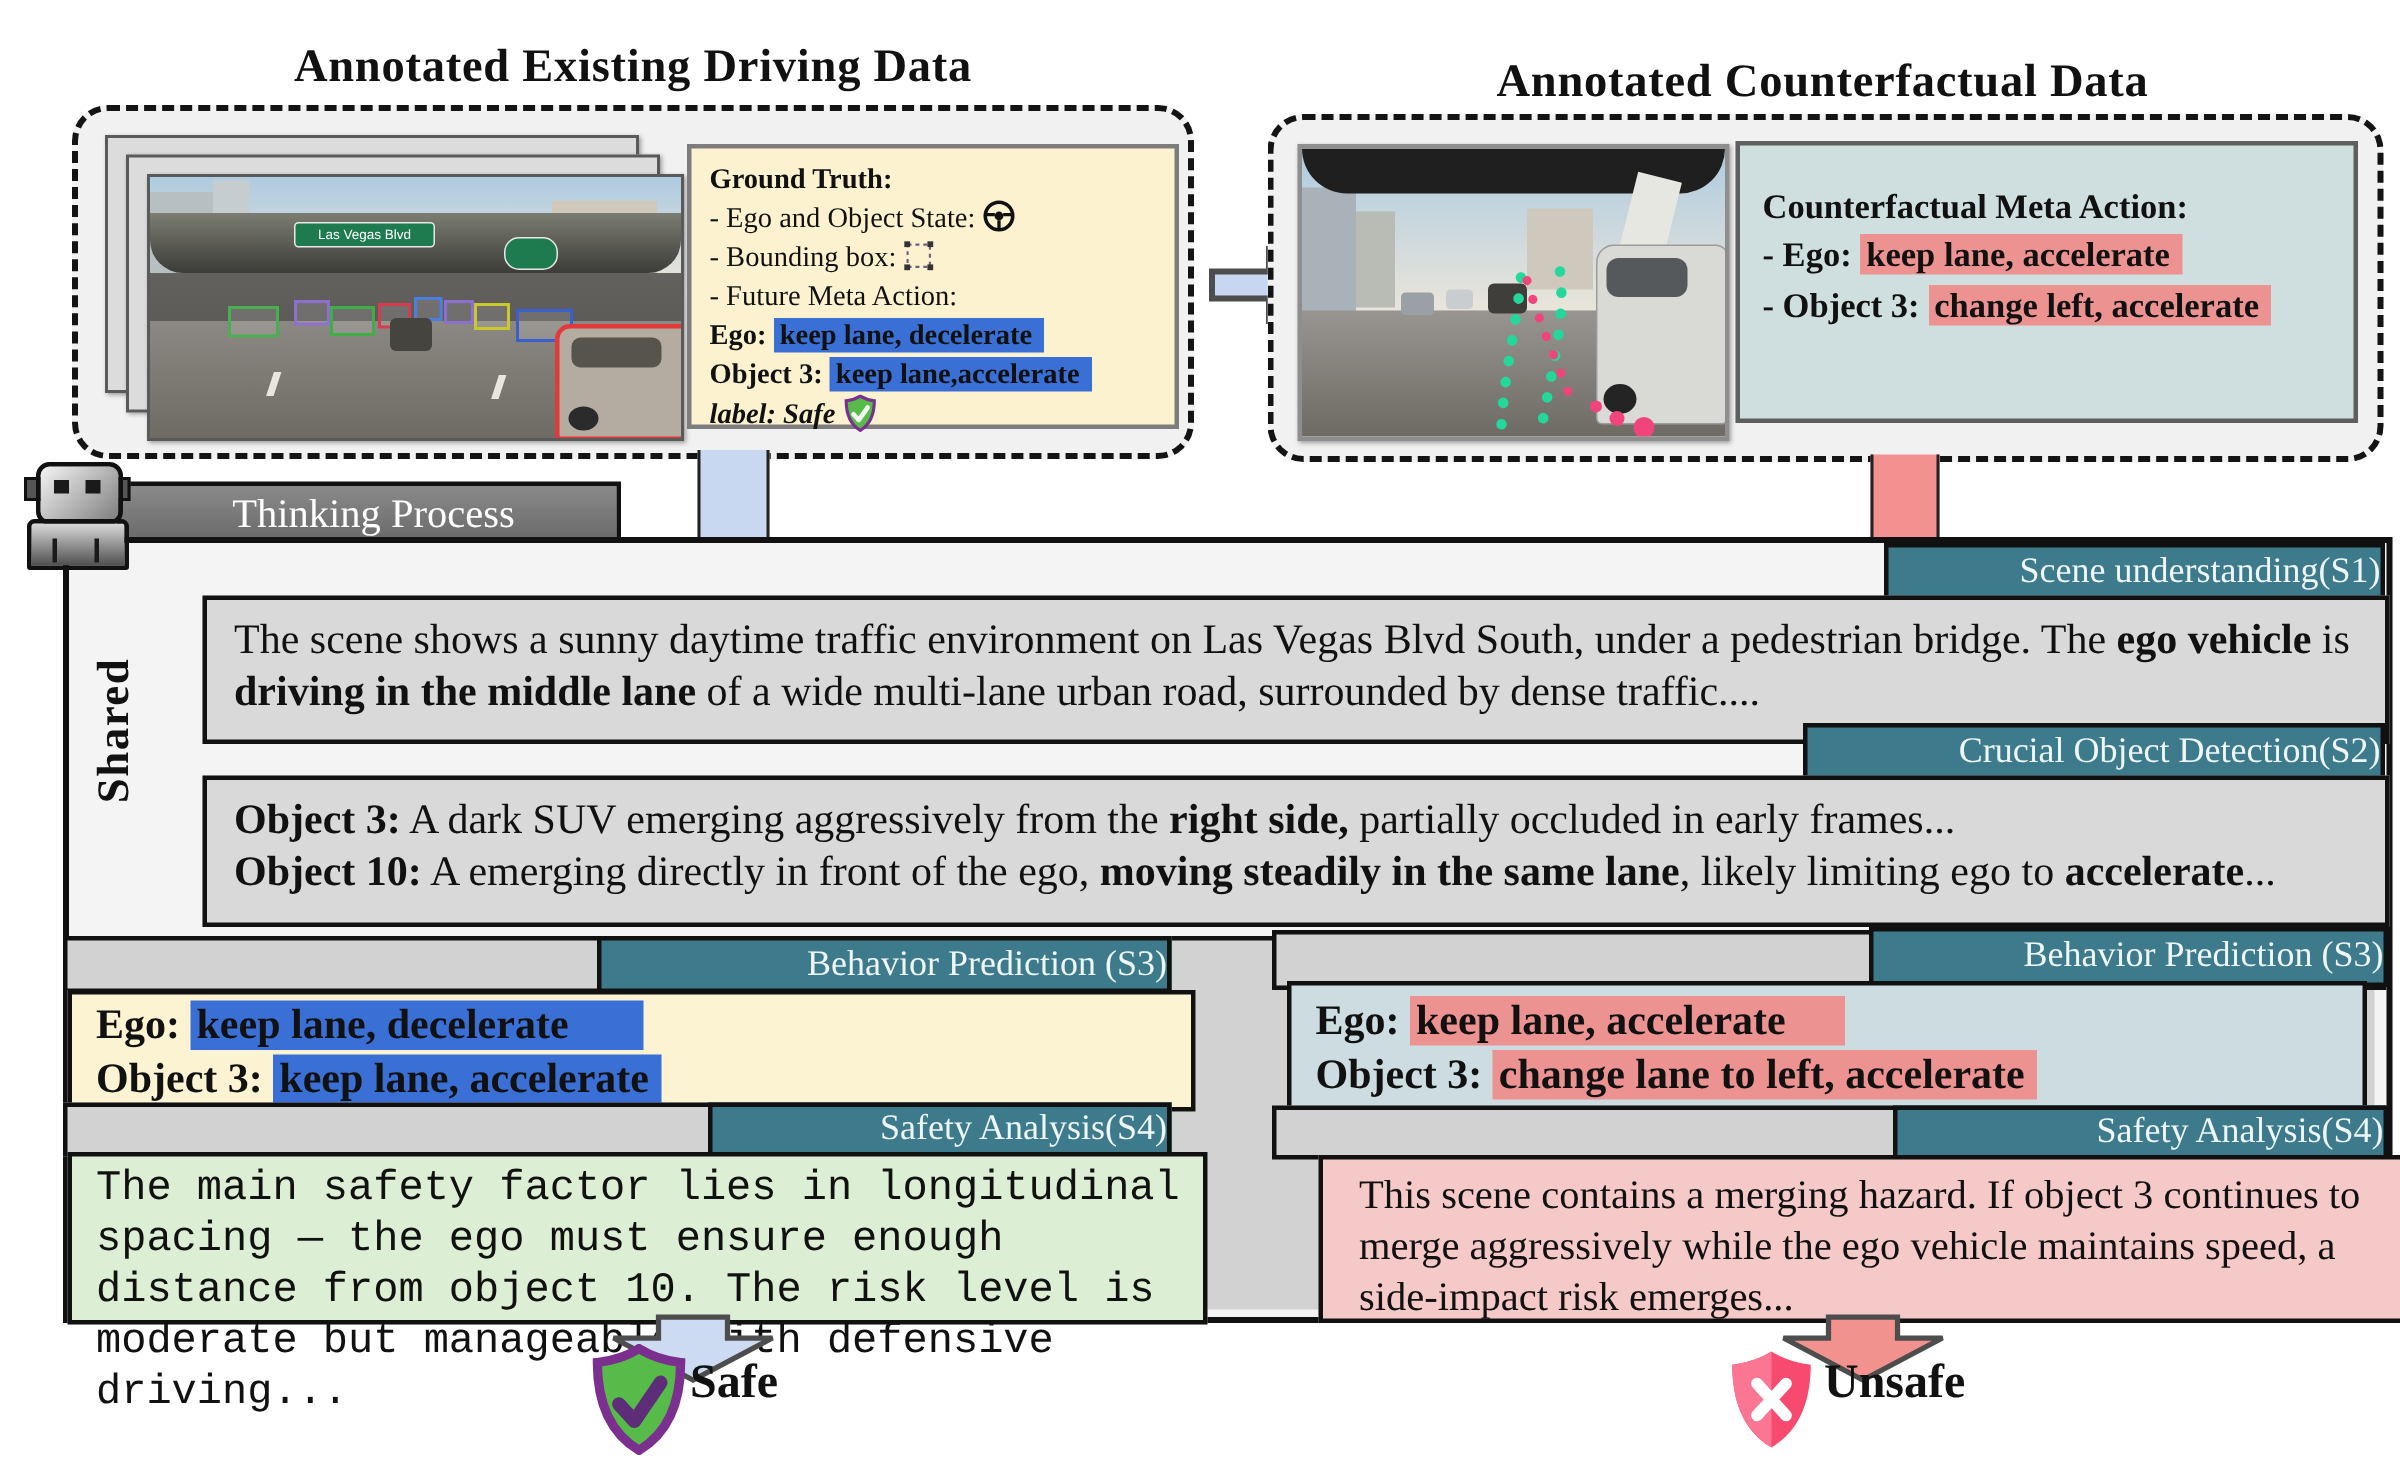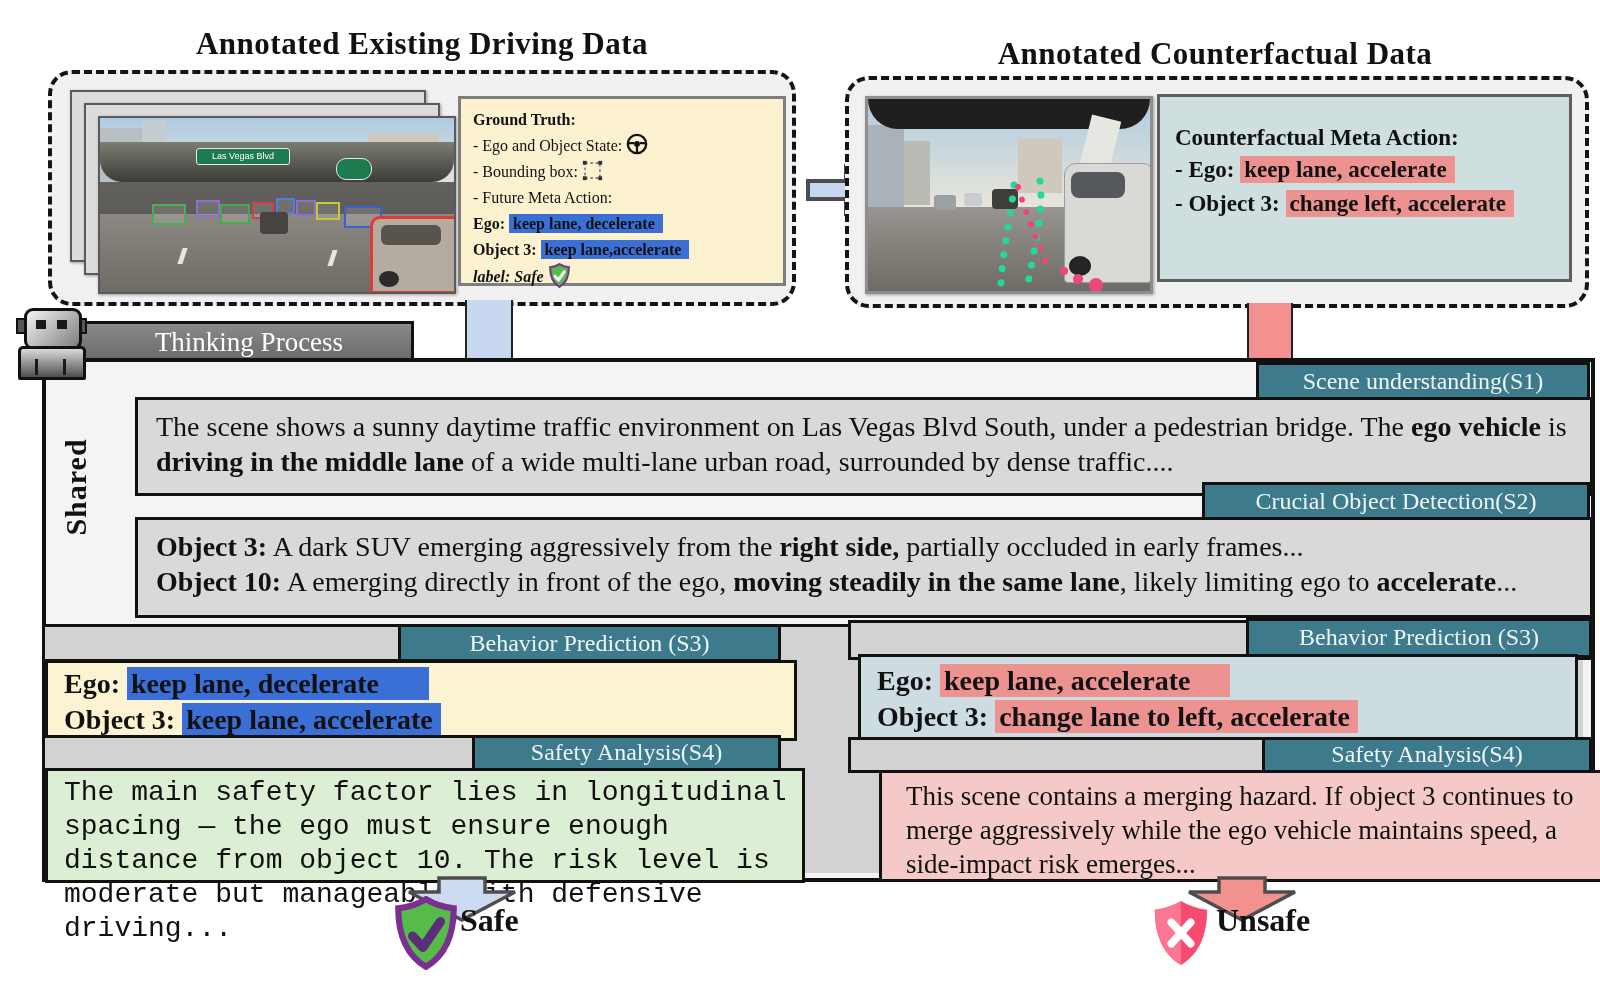--- a/index.html
+++ b/index.html
@@ -19,32 +19,32 @@
   .bridge{position:absolute;left:0;top:24px;right:0;height:40px;background:linear-gradient(#7c7d72,#3c3c38);border-radius:0 0 22px 22px;}
   .gsign{position:absolute;background:#1e7a4f;border:1px solid #e8e8e8;border-radius:3px;color:#fff;
          font-size:9px;line-height:15px;text-align:center;font-family:"Liberation Sans",sans-serif;}
   .bldg{position:absolute;background:#b7bfc2;}
   .road{position:absolute;left:0;right:0;bottom:0;background:linear-gradient(#989590,#6e6b65);}
   .shadowband{position:absolute;left:0;right:0;background:rgba(35,35,35,.45);}
   .bbox{position:absolute;border-width:2px;border-style:solid;background:rgba(255,255,255,.12);}
   .lane{position:absolute;width:5px;height:16px;background:#e8e6df;transform:skewX(-18deg);}
 
   
-  .gtbox{background:#fcf2d0;border:3px solid #7d7d7d;font-size:16px;line-height:26px;padding:8px 10px 0 12px;}
+  .gtbox{background:#fcf2d0;border:3px solid #7d7d7d;font-size:19px;line-height:26px;padding:8px 10px 0 12px;}
   .cfbox{background:#cfdfdf;border:3px solid #5f5f5f;font-size:23px;line-height:34px;padding:26px 10px 0 15px;}
   .hl-blue{background:#3a6fd6;padding:1px 8px 1px 4px;}
   .hl-pink{background:#ec9290;padding:1px 8px 1px 4px;}
 
   
   .connector{border-left:2px solid #222;border-right:2px solid #222;}
   .thinkbar{background:linear-gradient(#8a8a8a,#6a6a6a);border:3px solid #111;color:#fff;
             font-size:27px;text-align:center;line-height:36px;}
   .mainbox{border:4px solid #111;background:#f4f4f4;}
   .lowerband{background:#d2d2d2;border-top:3px solid #111;}
-  .tealbar{background:#3d7b8c;border:3px solid #111;color:#eef6f6;font-size:24px;text-align:center;line-height:32px;}
+  .tealbar{background:#3d7b8c;border:3px solid #111;color:#eef6f6;font-size:24px;text-align:right;line-height:32px;}
   .graybox{background:#d9d9d9;border:3px solid #111;font-size:28px;line-height:35px;padding:9px 14px 0 18px;}
   .graystrip{background:#d2d2d2;border:3px solid #111;}
   .sharedlabel{font-weight:bold;font-size:30px;transform:rotate(-90deg);transform-origin:center;letter-spacing:1px;}
 
   .s3box-l{background:#fcf3d2;border:3px solid #111;font-size:28px;font-weight:bold;line-height:36px;padding:3px 0 0 16px;}
   .s3box-r{background:#ccdce0;border:3px solid #111;font-size:28px;font-weight:bold;line-height:36px;padding:6px 0 0 16px;}
   .s4box-l{background:#dceed3;border:3px solid #111;font-size:28px;line-height:34px;padding:5px 8px 0 16px;}
   .s4box-r{background:#f5c9c8;border:3px solid #111;font-size:27px;line-height:34px;padding:6px 8px 0 24px;}
 
   .verdict{font-weight:bold;font-size:32px;}

